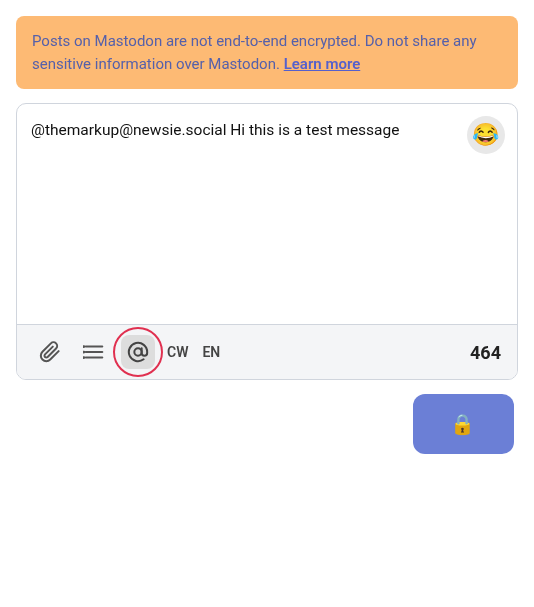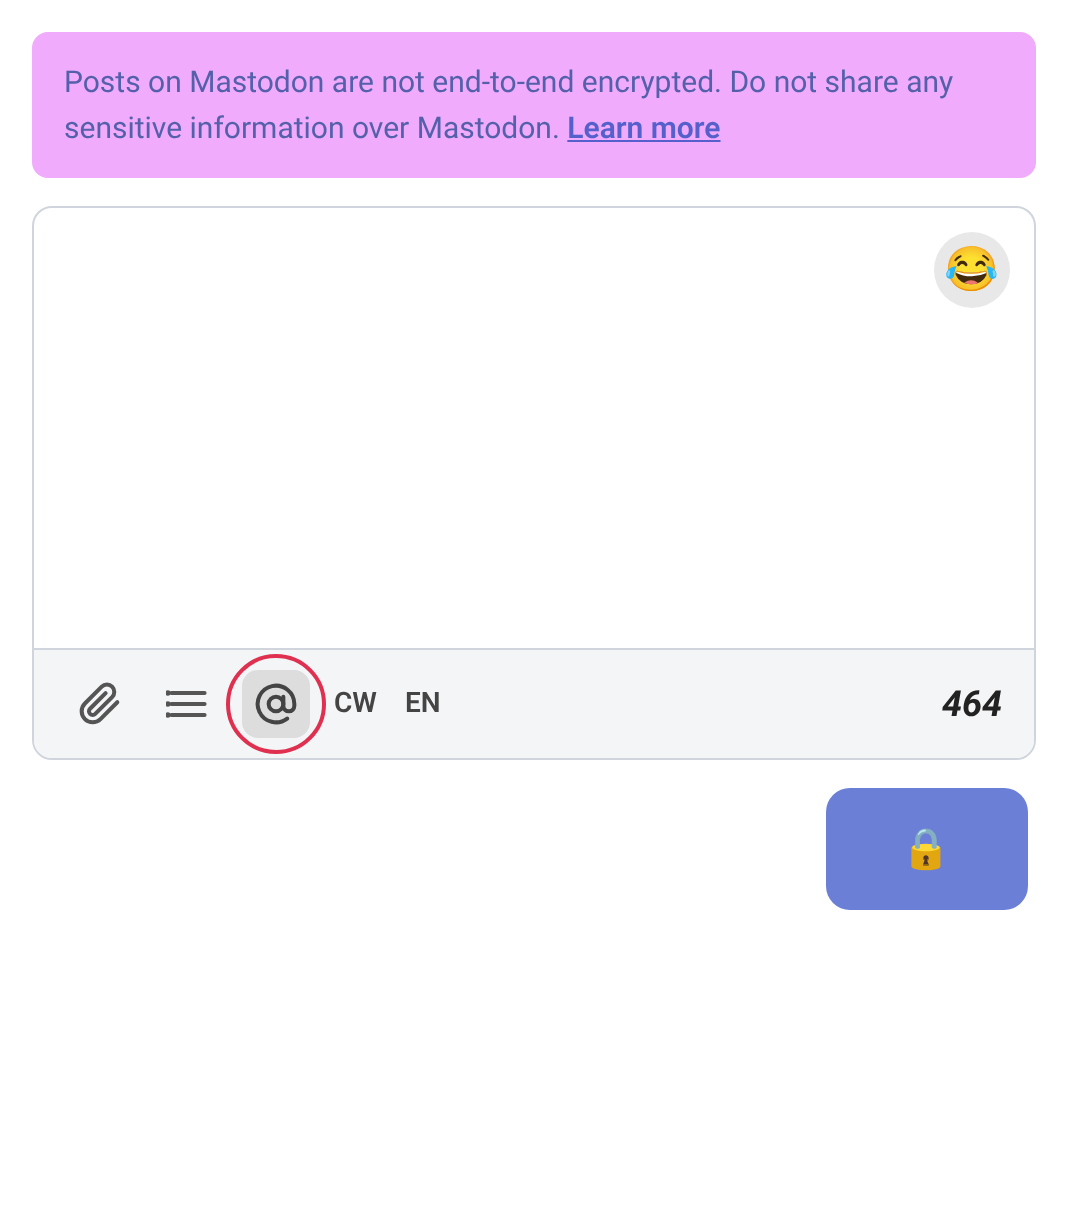--- a/index.html
+++ b/index.html
@@ -10,21 +10,21 @@
       background: #fff;
       font-family: -apple-system, BlinkMacSystemFont, 'Segoe UI', Roboto, sans-serif;
       display: flex;
       flex-direction: column;
       align-items: center;
       padding: 16px;
       gap: 14px;
     }
 
     .warning-banner {
-      background: #f0abfc;
+      background: #fdba74;
       border-radius: 8px;
       padding: 14px 16px;
       width: 100%;
       font-size: 15px;
       color: #5560aa;
       line-height: 1.5;
     }
 
     .warning-banner a {
       color: #5560cc;
@@ -113,21 +113,20 @@
       color: #444;
       cursor: pointer;
       padding: 4px 2px;
     }
 
     .char-count {
       margin-left: auto;
       font-size: 18px;
       font-weight: 700;
       color: #222;
-      font-style: italic;
     }
 
     .publish-row {
       width: 100%;
       display: flex;
       justify-content: flex-end;
       padding-right: 4px;
     }
 
     .publish-btn {
@@ -158,20 +157,21 @@
 </head>
 <body>
 
 <div class="warning-banner">
   <span>Posts on Mastodon are not end-to-end encrypted. Do not share any sensitive information over Mastodon.</span>
   <a href="#">Learn more</a>
 </div>
 
 <div class="compose-box">
   <div class="compose-textarea-area">
+    <div class="compose-text">@themarkup@newsie.social Hi this is a test message</div>
     <button class="emoji-btn">
       <span>😂</span>
     </button>
   </div>
 
   <div class="compose-toolbar">
 
     <div class="toolbar-icon">
       <svg class="paperclip-svg" viewBox="0 0 24 24" fill="none" stroke="#555" stroke-width="2.2" stroke-linecap="round" stroke-linejoin="round">
         <path d="M21.44 11.05l-9.19 9.19a6 6 0 01-8.49-8.49l9.19-9.19a4 4 0 015.66 5.66l-9.2 9.19a2 2 0 01-2.83-2.83l8.49-8.48"></path>

